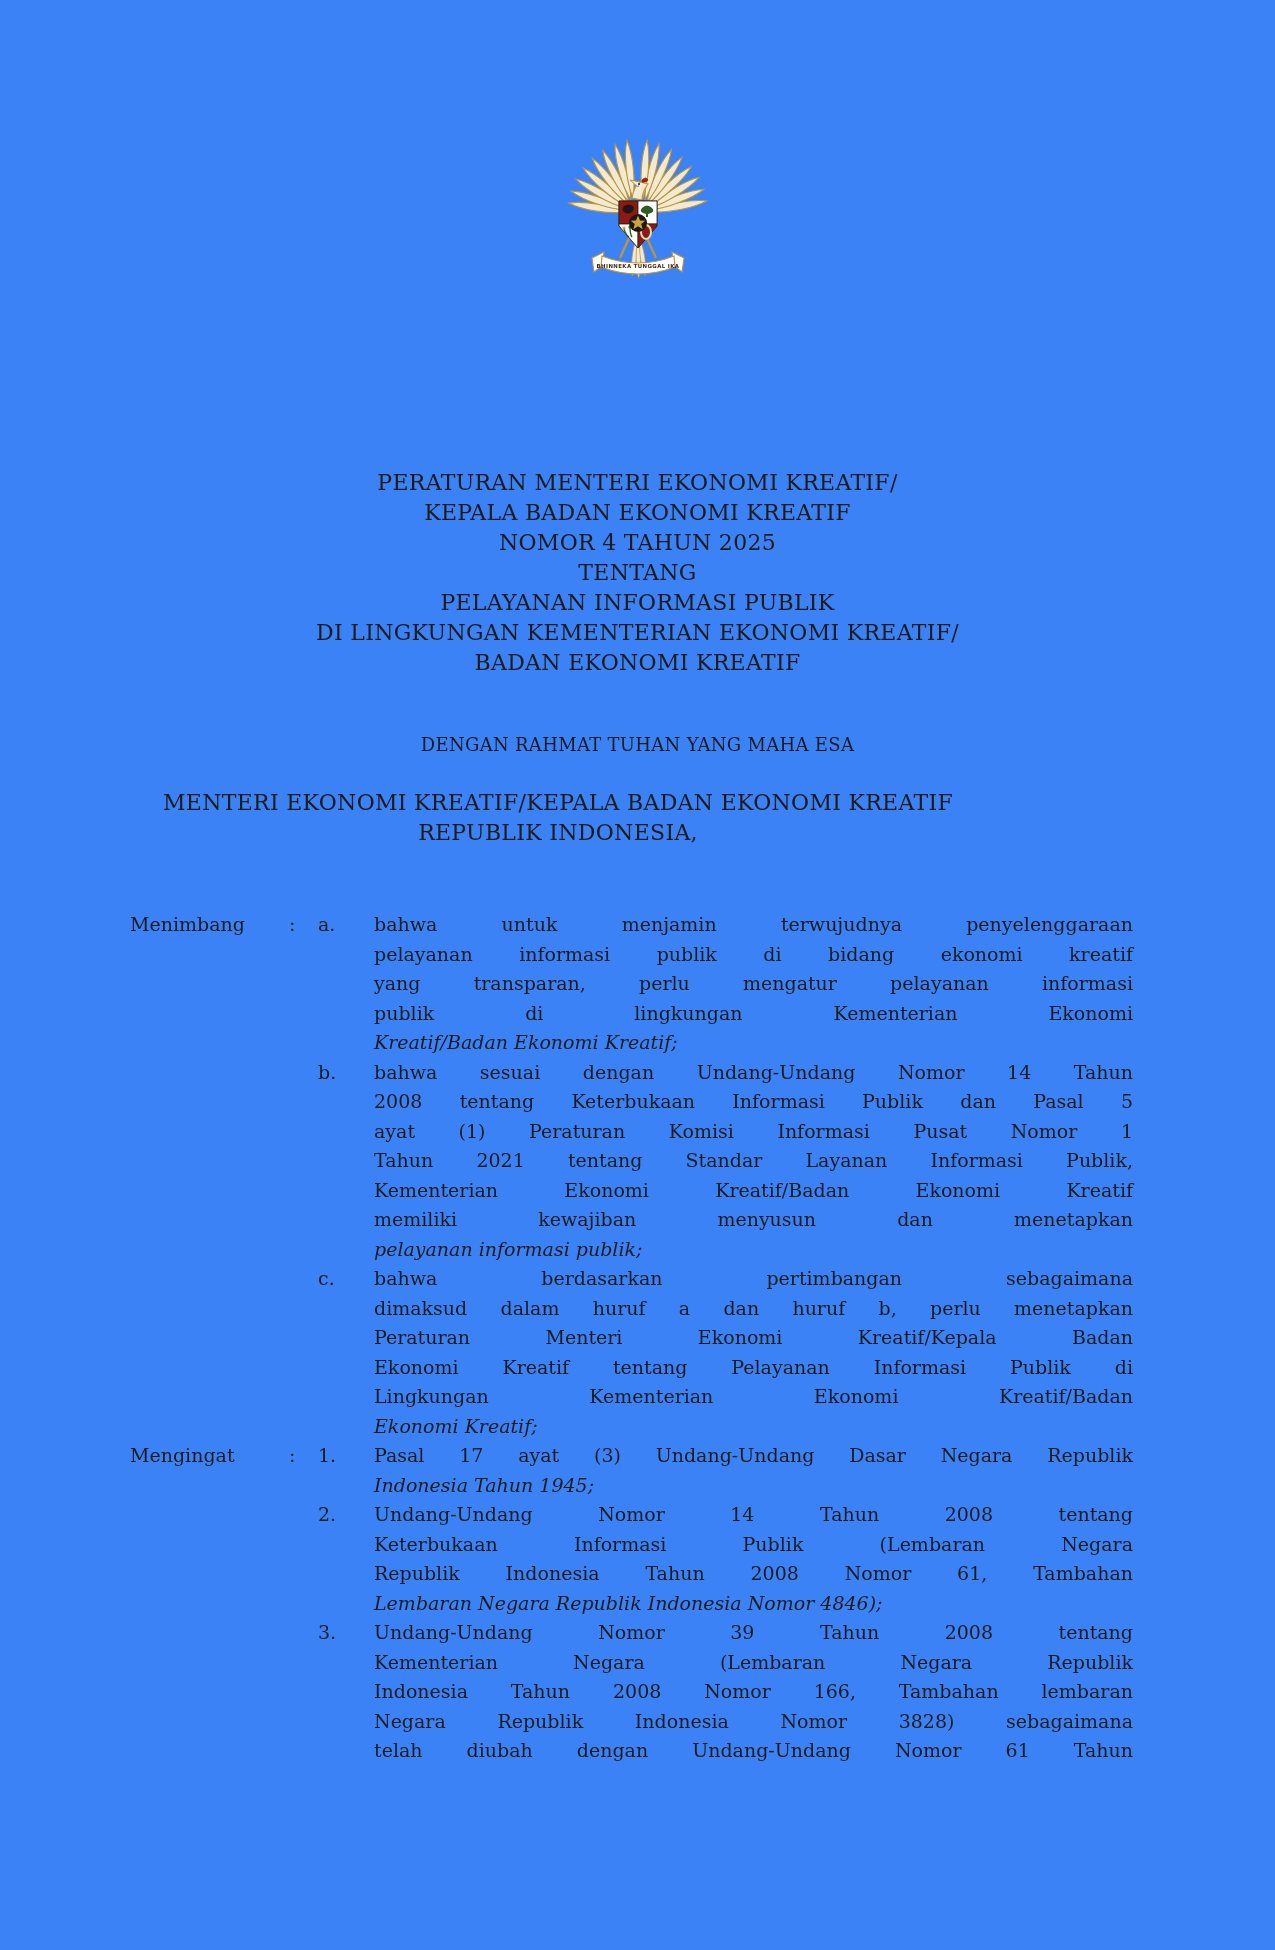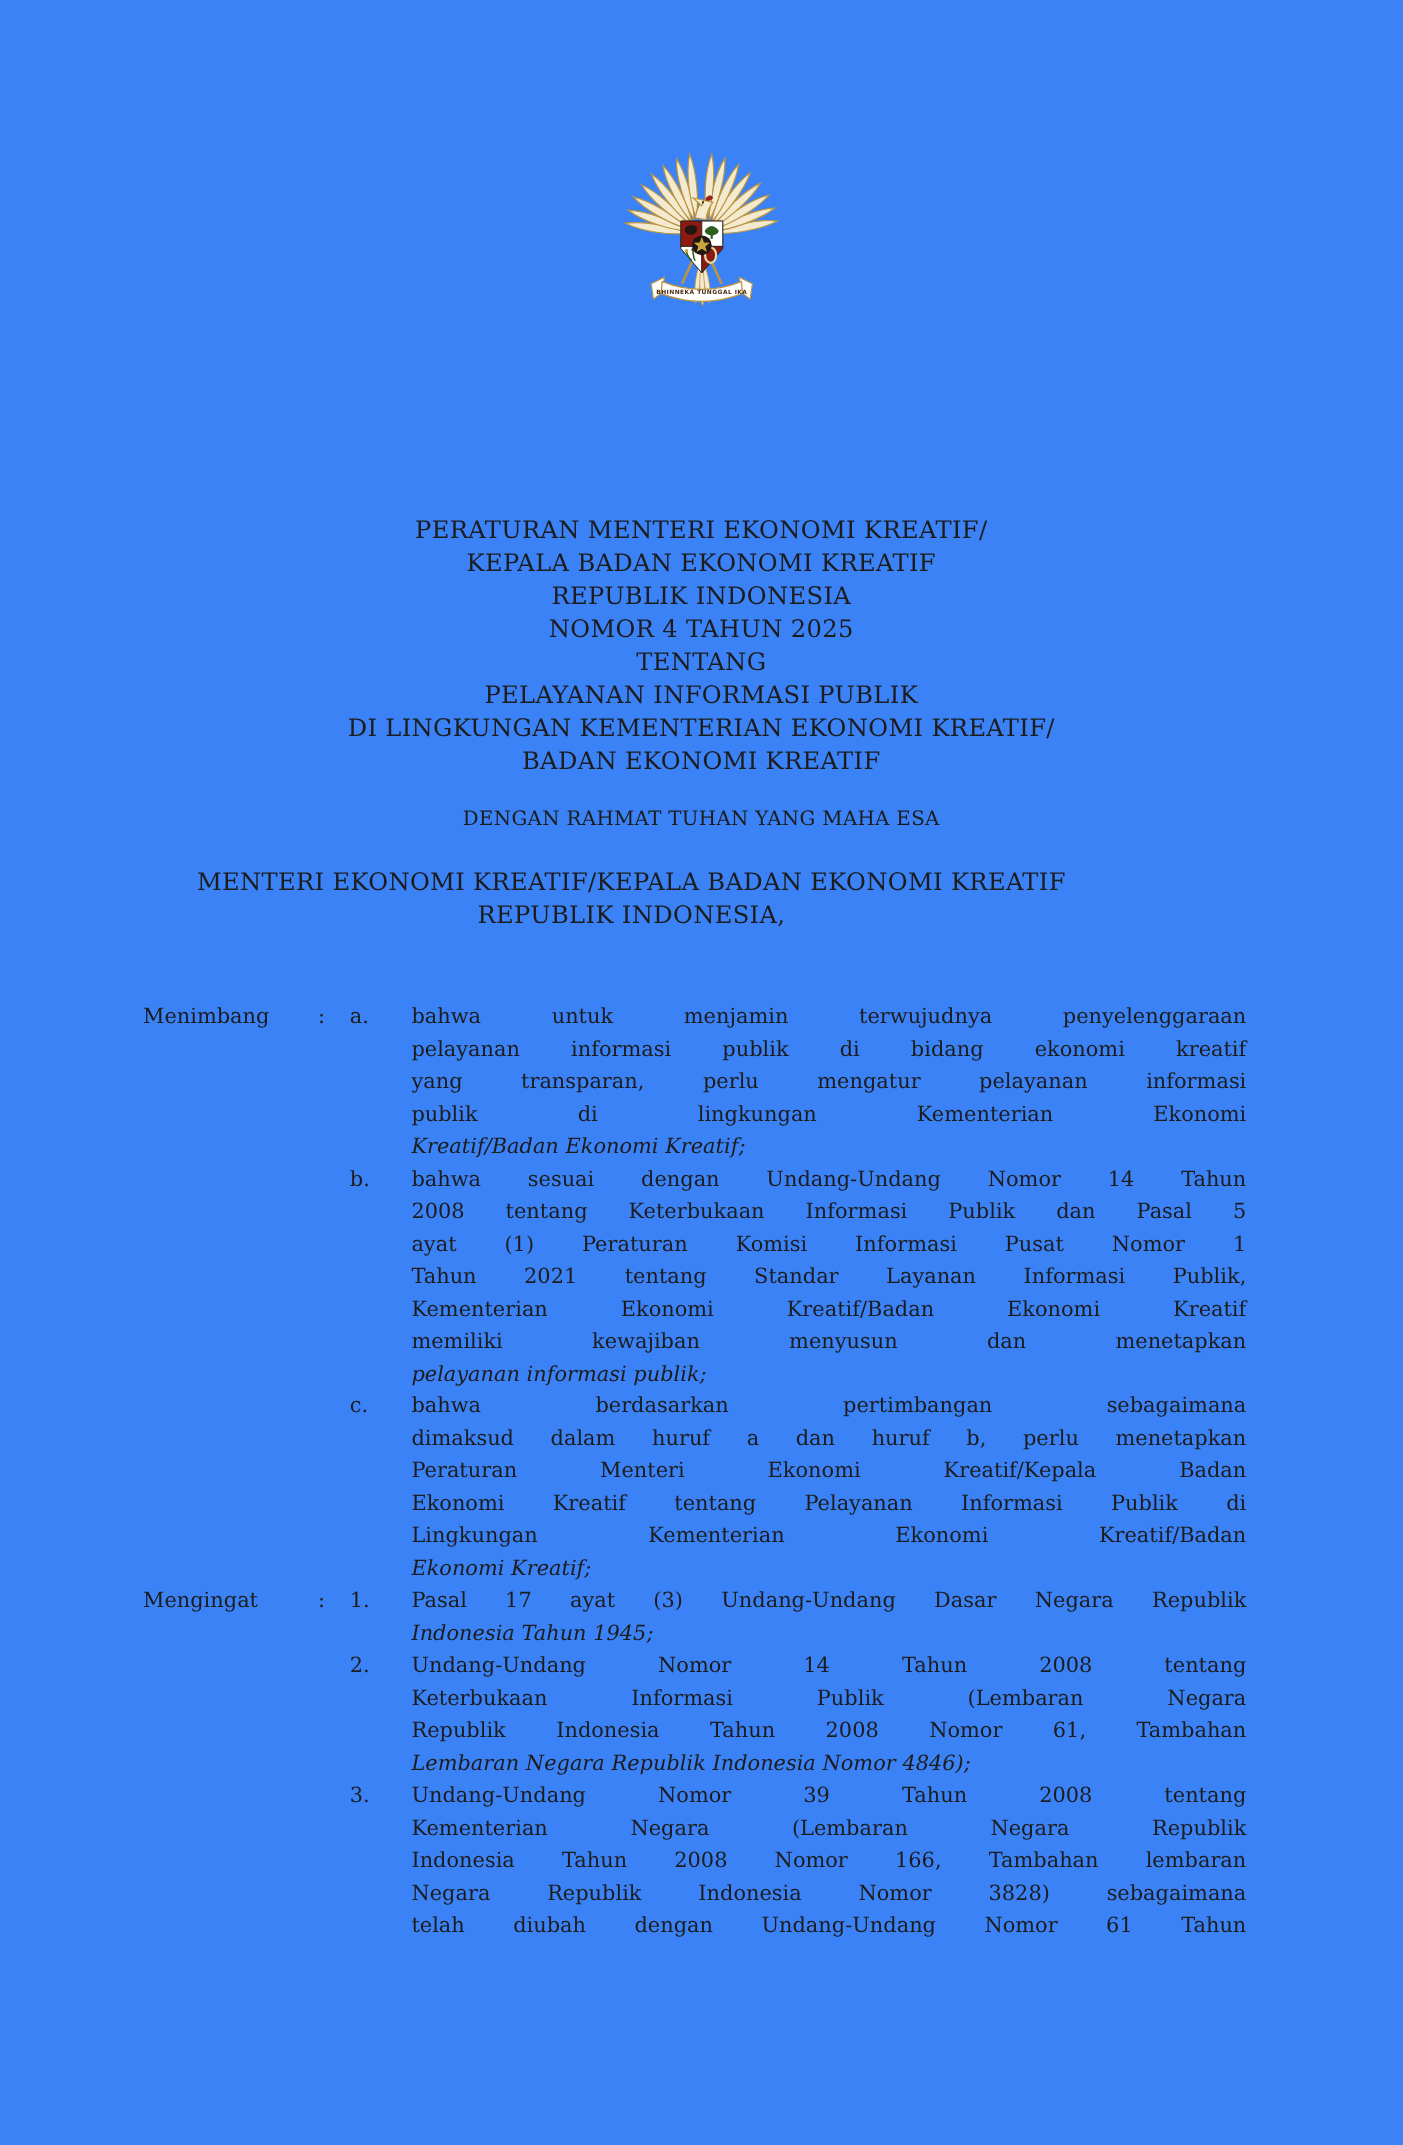--- a/index.html
+++ b/index.html
@@ -13,21 +13,21 @@
   .title-block {
     position:absolute; top:468px; left:0; width:1275px;
     text-align:center; font-size:22px; line-height:30px; letter-spacing:0.3px;
   }
   .invocation-block {
     position:absolute; top:730px; left:0; width:1275px;
     text-align:center; font-size:18px; line-height:30px; letter-spacing:0.3px;
   }
   .authority-block {
     position:absolute; top:788px; left:0; width:1116px;
-    text-align:center; font-size:22px; line-height:30px; letter-spacing:0.3px;padding-left:16px;
+    text-align:center; font-size:22px; line-height:30px; letter-spacing:0.3px;
   }
   .body-block {
     position:absolute; top:910px; left:130px; width:1003px;
     font-size:19px; line-height:29.5px;
   }
   .section { display:grid; grid-template-columns:159px 29px 56px 759px; }
   .section + .section { }
   .cell { align-self:start; }
   .cell.label  { grid-column:1; }
   .cell.colon  { grid-column:2; }
@@ -106,21 +106,20 @@
       <path d="M34 122 L46 116 L44 130 L36 136 Z" fill="#ffffff" stroke="#bb9540" stroke-width="1.1"></path>
       <path d="M126 122 L114 116 L116 130 L124 136 Z" fill="#ffffff" stroke="#bb9540" stroke-width="1.1"></path>
       <path d="M44 120 Q80 134 116 120 L117 131 Q80 145 43 131 Z" fill="#ffffff" stroke="#bb9540" stroke-width="1.2"></path>
       <text x="80" y="131.5" text-anchor="middle" font-size="5.4" letter-spacing="0.4" fill="#4a2a10" font-family="DejaVu Sans, sans-serif" font-weight="bold">BHINNEKA TUNGGAL IKA</text>
     </g>
   </svg>
 
   <div class="title-block">
     <div>PERATURAN MENTERI EKONOMI KREATIF/</div>
     <div>KEPALA BADAN EKONOMI KREATIF</div>
-    <div>REPUBLIK INDONESIA</div>
     <div>NOMOR 4 TAHUN 2025</div>
     <div>TENTANG</div>
     <div>PELAYANAN INFORMASI PUBLIK</div>
     <div>DI LINGKUNGAN KEMENTERIAN EKONOMI KREATIF/</div>
     <div>BADAN EKONOMI KREATIF</div>
   </div>
 
   <div class="invocation-block">DENGAN RAHMAT TUHAN YANG MAHA ESA</div>
 
   <div class="authority-block">

